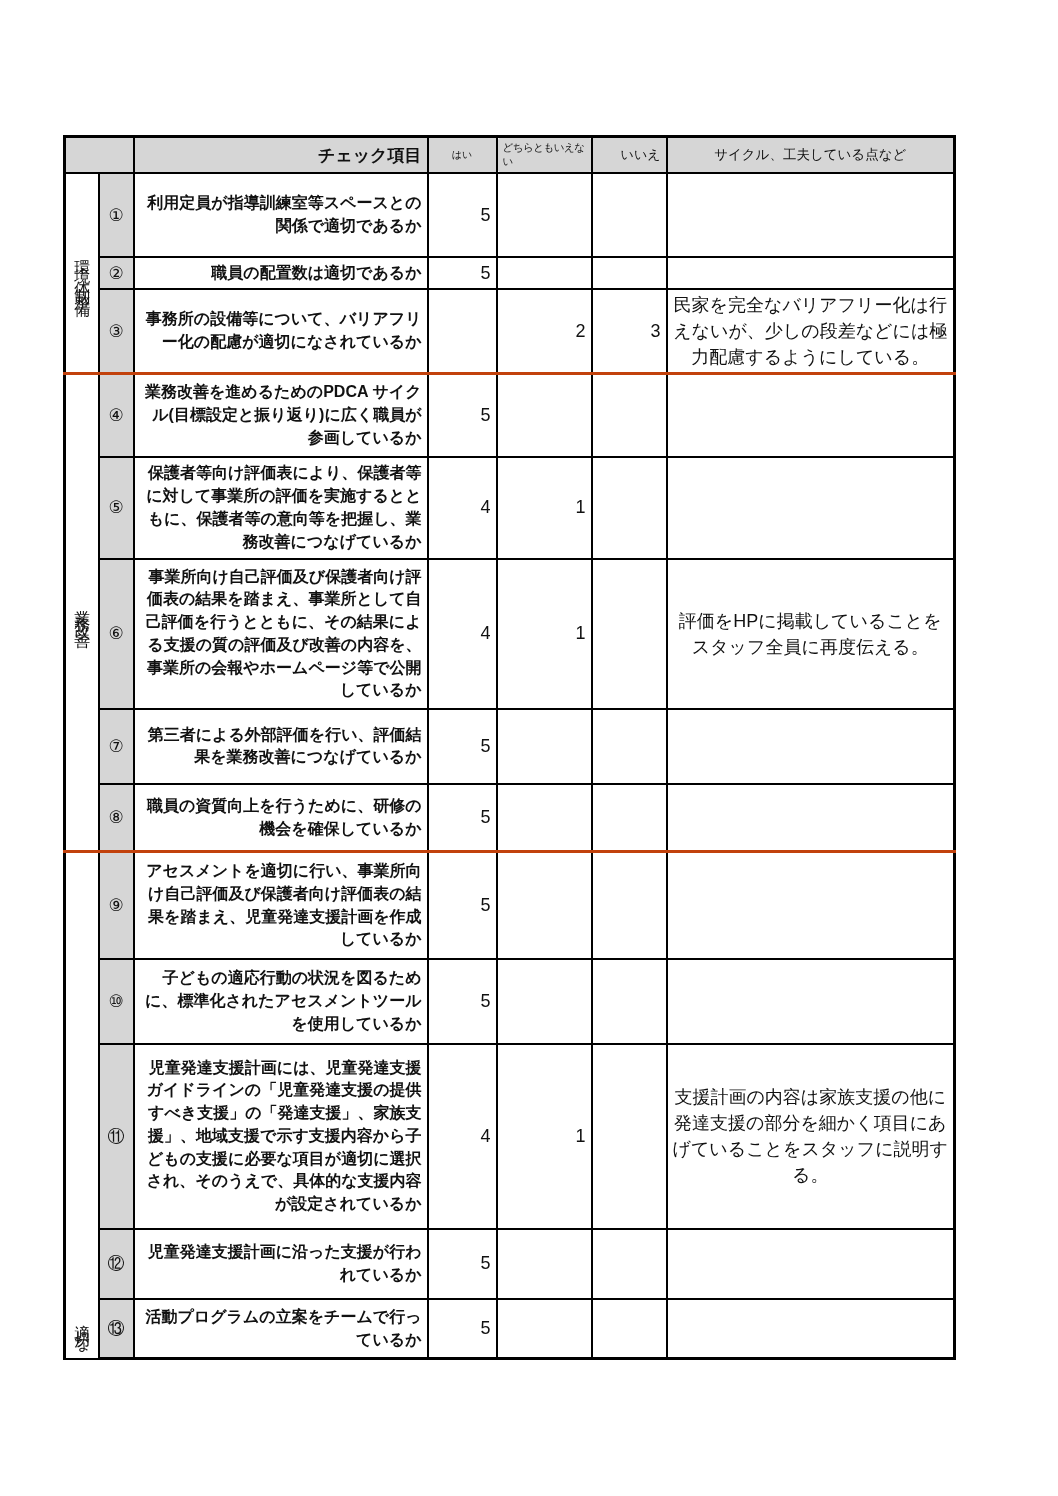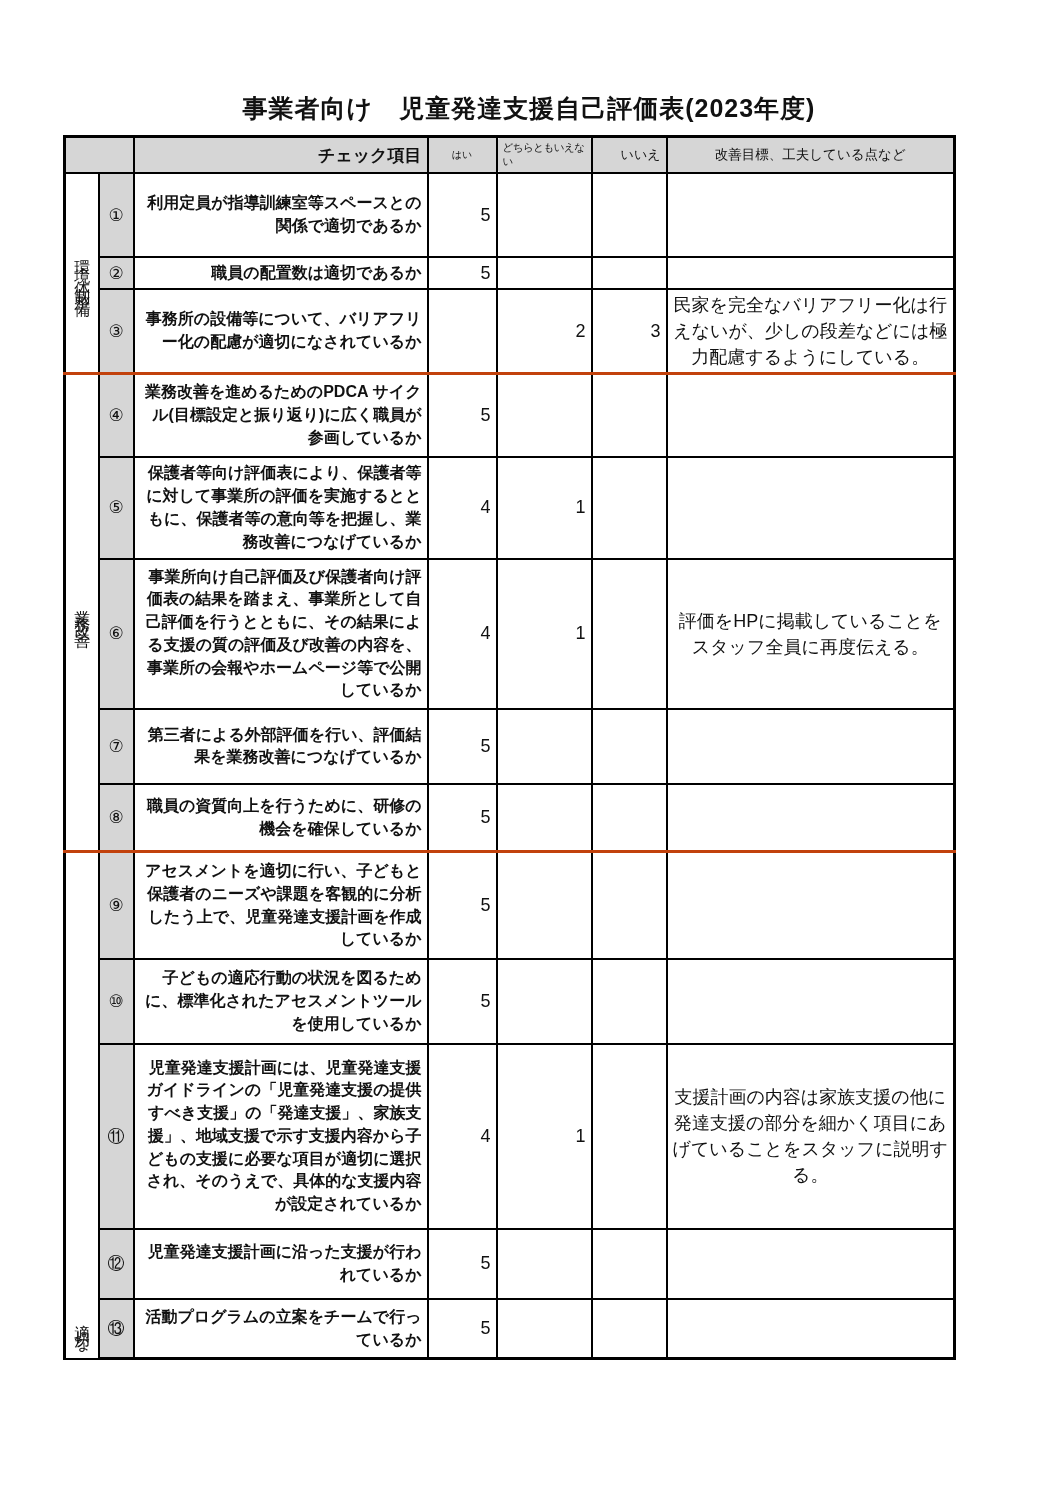--- a/index.html
+++ b/index.html
@@ -37,40 +37,39 @@
   td.itemno { background:#d6d6d6; text-align:center; font-size:17px; padding:2px 1px; }
   td.check { font-size:16px; line-height:1.42; text-align:right;font-weight:bold; }
   td.num { font-size:18px; text-align:right; padding-right:7px; }
   td.improve { font-size:18px; line-height:1.45; text-align:center;margin-left:44px; }
   tr.group td { border-top:3px solid #c2410c; }
 </style>
 </head>
 <body>
 
 <div class="page">
-  <div class="title">事業者向け　児童発達支援自己評価表(2023年度)</div>
 
   <table class="eval">
     <colgroup>
       <col style="width:34px">
         <col style="width:35px">
         <col style="width:294px">
       <col style="width:69px">
         <col style="width:95px">
         <col style="width:75px">
         <col style="width:288px">
     </colgroup>
     <thead>
       <tr style="height:34px">
         <th colspan="2"></th>
         <th class="h-check">チェック項目</th>
         <th class="h-yes">はい</th>
         <th class="h-neither">どちらともいえない</th>
         <th class="h-no">いいえ</th>
-        <th class="h-improve">改善目標、工夫している点など</th>
+        <th class="h-improve">サイクル、工夫している点など</th>
       </tr>
     </thead>
     <tbody>
       <tr style="height:84px">
         <td class="cat" rowspan="3"><span class="vtext">環境・体制整備</span></td>
         <td class="itemno">①</td>
         <td class="check">利用定員が指導訓練室等スペースとの関係で適切であるか</td>
         <td class="num">5</td>
         <td class="num"></td>
         <td class="num"></td>
@@ -129,21 +128,21 @@
         <td class="itemno">⑧</td>
         <td class="check">職員の資質向上を行うために、研修の機会を確保しているか</td>
         <td class="num">5</td>
         <td class="num"></td>
         <td class="num"></td>
         <td class="improve"></td>
       </tr>
       <tr class="group" style="height:107px">
         <td class="cat cut" rowspan="5"><span class="vtext">適切な</span></td>
         <td class="itemno">⑨</td>
-        <td class="check">アセスメントを適切に行い、子どもと保護者のニーズや課題を客観的に分析したう上で、児童発達支援計画を作成しているか</td>
+        <td class="check">アセスメントを適切に行い、事業所向け自己評価及び保護者向け評価表の結果を踏まえ、児童発達支援計画を作成しているか</td>
         <td class="num">5</td>
         <td class="num"></td>
         <td class="num"></td>
         <td class="improve"></td>
       </tr>
       <tr style="height:85px">
         <td class="itemno">⑩</td>
         <td class="check">子どもの適応行動の状況を図るために、標準化されたアセスメントツールを使用しているか</td>
         <td class="num">5</td>
         <td class="num"></td>

